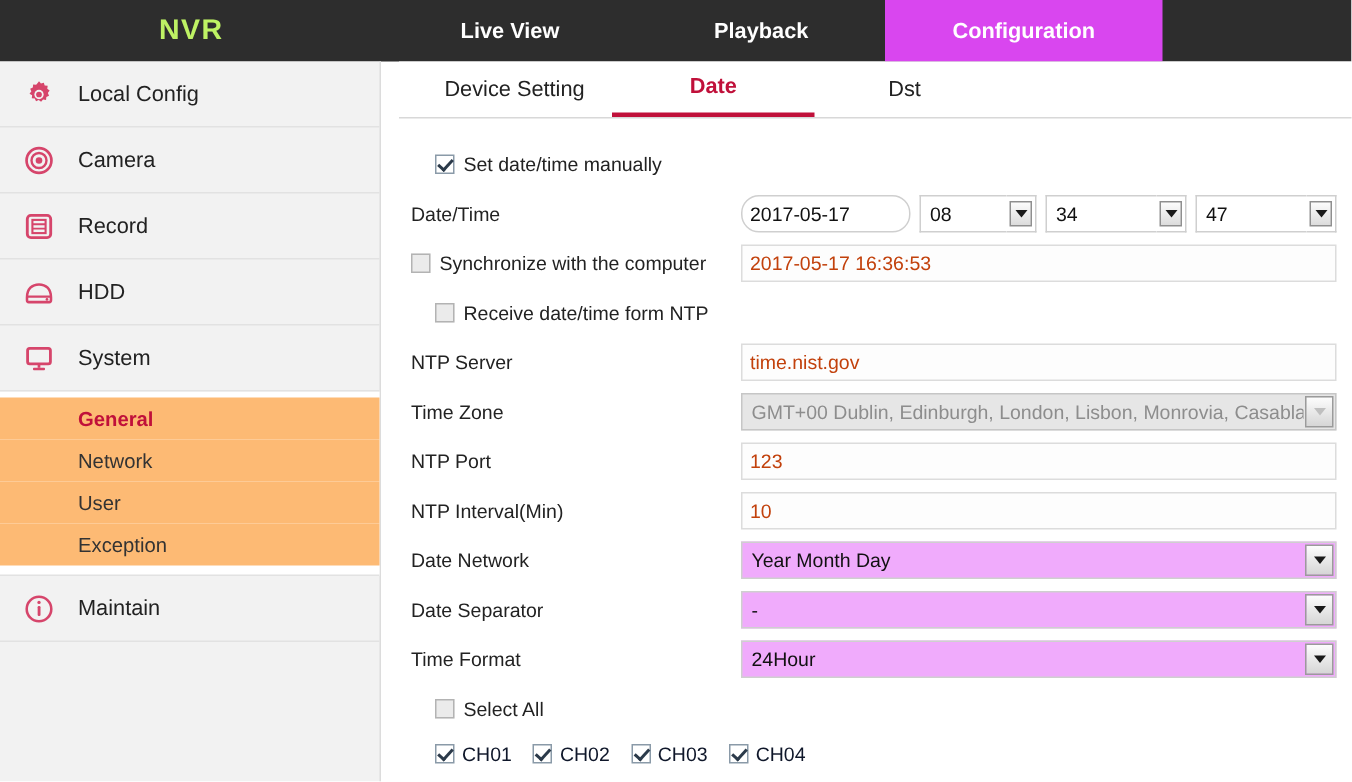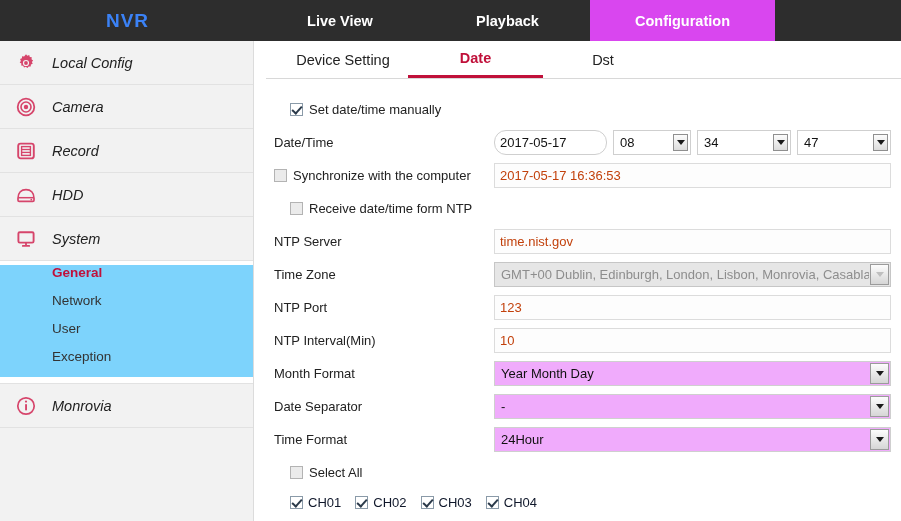--- a/index.html
+++ b/index.html
@@ -18,21 +18,21 @@
   
   .topbar {
     position: absolute; left: 0; top: 0;
     width: 901px; height: 41px;
     background: #2d2d2d;
     display: flex; align-items: stretch;
   }
   .logo {
     width: 255px;
     display: flex; align-items: center; justify-content: center;
-    color: #3b82f6;
+    color: #bef264;
     font-size: 19px;
     font-weight: bold;
     letter-spacing: 1px;
   }
   .topnav { display: flex; align-items: stretch; }
   .topnav-item {
     display: flex; align-items: center; justify-content: center;
     color: #ffffff;
     font-size: 14.5px;
     font-weight: bold;
@@ -55,35 +55,34 @@
     border-right: 1px solid #dcdcdc;
     box-sizing: border-box;
   }
   .side-item {
     position: relative;
     height: 44px;
     display: flex; align-items: center;
     border-bottom: 1px solid #e2e2e2;
     cursor: pointer;
     box-sizing: border-box;
-    font-style: italic;
   }
   .side-icon {
     width: 52px;
     display: flex; align-items: center; justify-content: center;
     flex: none;
   }
   .side-label {
     font-size: 14.5px;
     color: #222222;
   }
   .sub-item {
     height: 28px;
-    display: flex; align-items: flex-start;
-    background: #7dd3fc;
+    display: flex; align-items: center;
+    background: #fdba74;
     cursor: pointer;
     box-sizing: border-box;
   }
   .sub-item .sub-label {
     padding-left: 52px;
     font-size: 13.5px;
     color: #333333;
   }
   .sub-item.active .sub-label {
     color: #c0103a;
@@ -349,21 +348,21 @@
     </div>
 
     <div class="side-item">
       <span class="side-icon">
         <svg class="icn" width="20" height="20" viewBox="0 0 20 20">
           <circle cx="10" cy="10" r="8.2" fill="none" stroke="#d6456b" stroke-width="1.7"></circle>
           <circle cx="10" cy="5.6" r="1.1" fill="#d6456b"></circle>
           <rect x="9.1" y="8" width="1.9" height="6.6" rx="0.8" fill="#d6456b"></rect>
         </svg>
       </span>
-      <span class="side-label">Monrovia</span>
+      <span class="side-label">Maintain</span>
     </div>
 
   </div>
 
   <div class="content">
 
     <div class="tabbar">
       <div class="tab t1">Device Setting</div>
       <div class="tab t2 active">Date</div>
       <div class="tab t3">Dst</div>
@@ -437,21 +436,21 @@
         <span class="row-label">NTP Port</span>
         <div class="inp dis" style="width:397px;height:25px;">123</div>
       </div>
 
       <div class="row">
         <span class="row-label">NTP Interval(Min)</span>
         <div class="inp dis" style="width:397px;height:25px;">10</div>
       </div>
 
       <div class="row">
-        <span class="row-label">Month Format</span>
+        <span class="row-label">Date Network</span>
         <div class="sel" style="width:397px;">
           <span class="val">Year Month Day</span>
           <span class="arrowbtn">
               <span class="tri"></span>
             </span>
         </div>
       </div>
 
       <div class="row">
         <span class="row-label">Date Separator</span>

